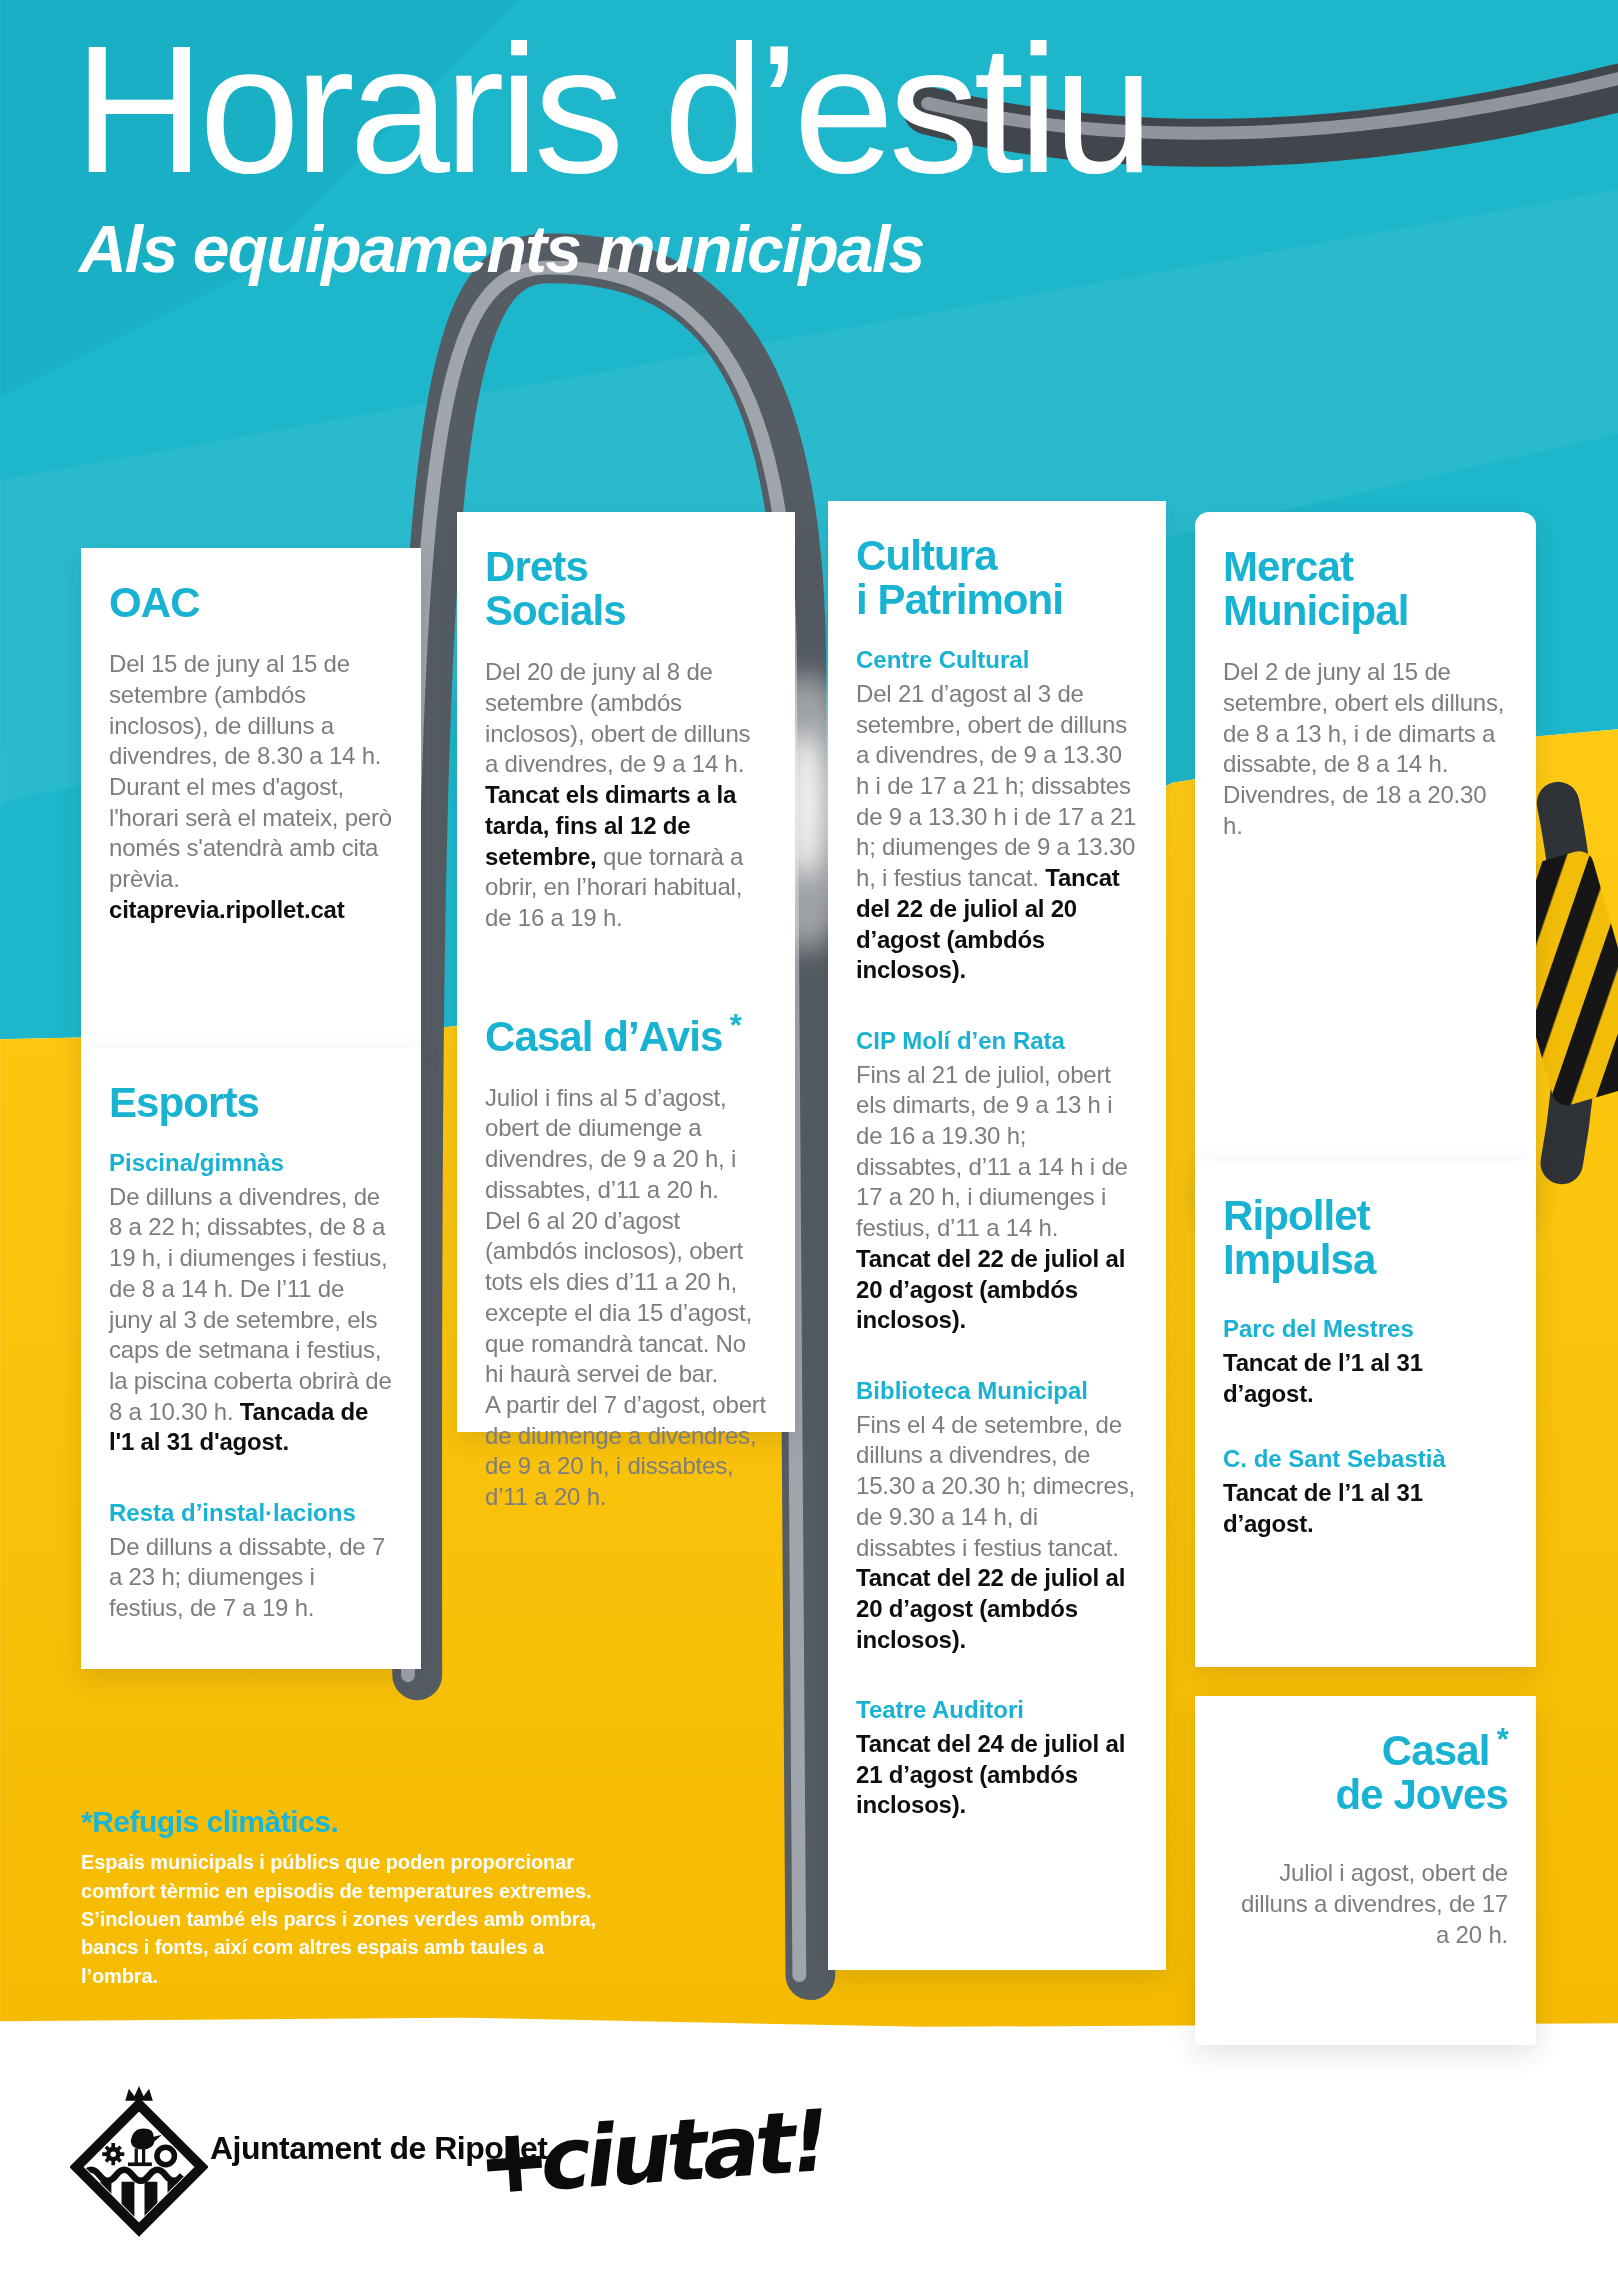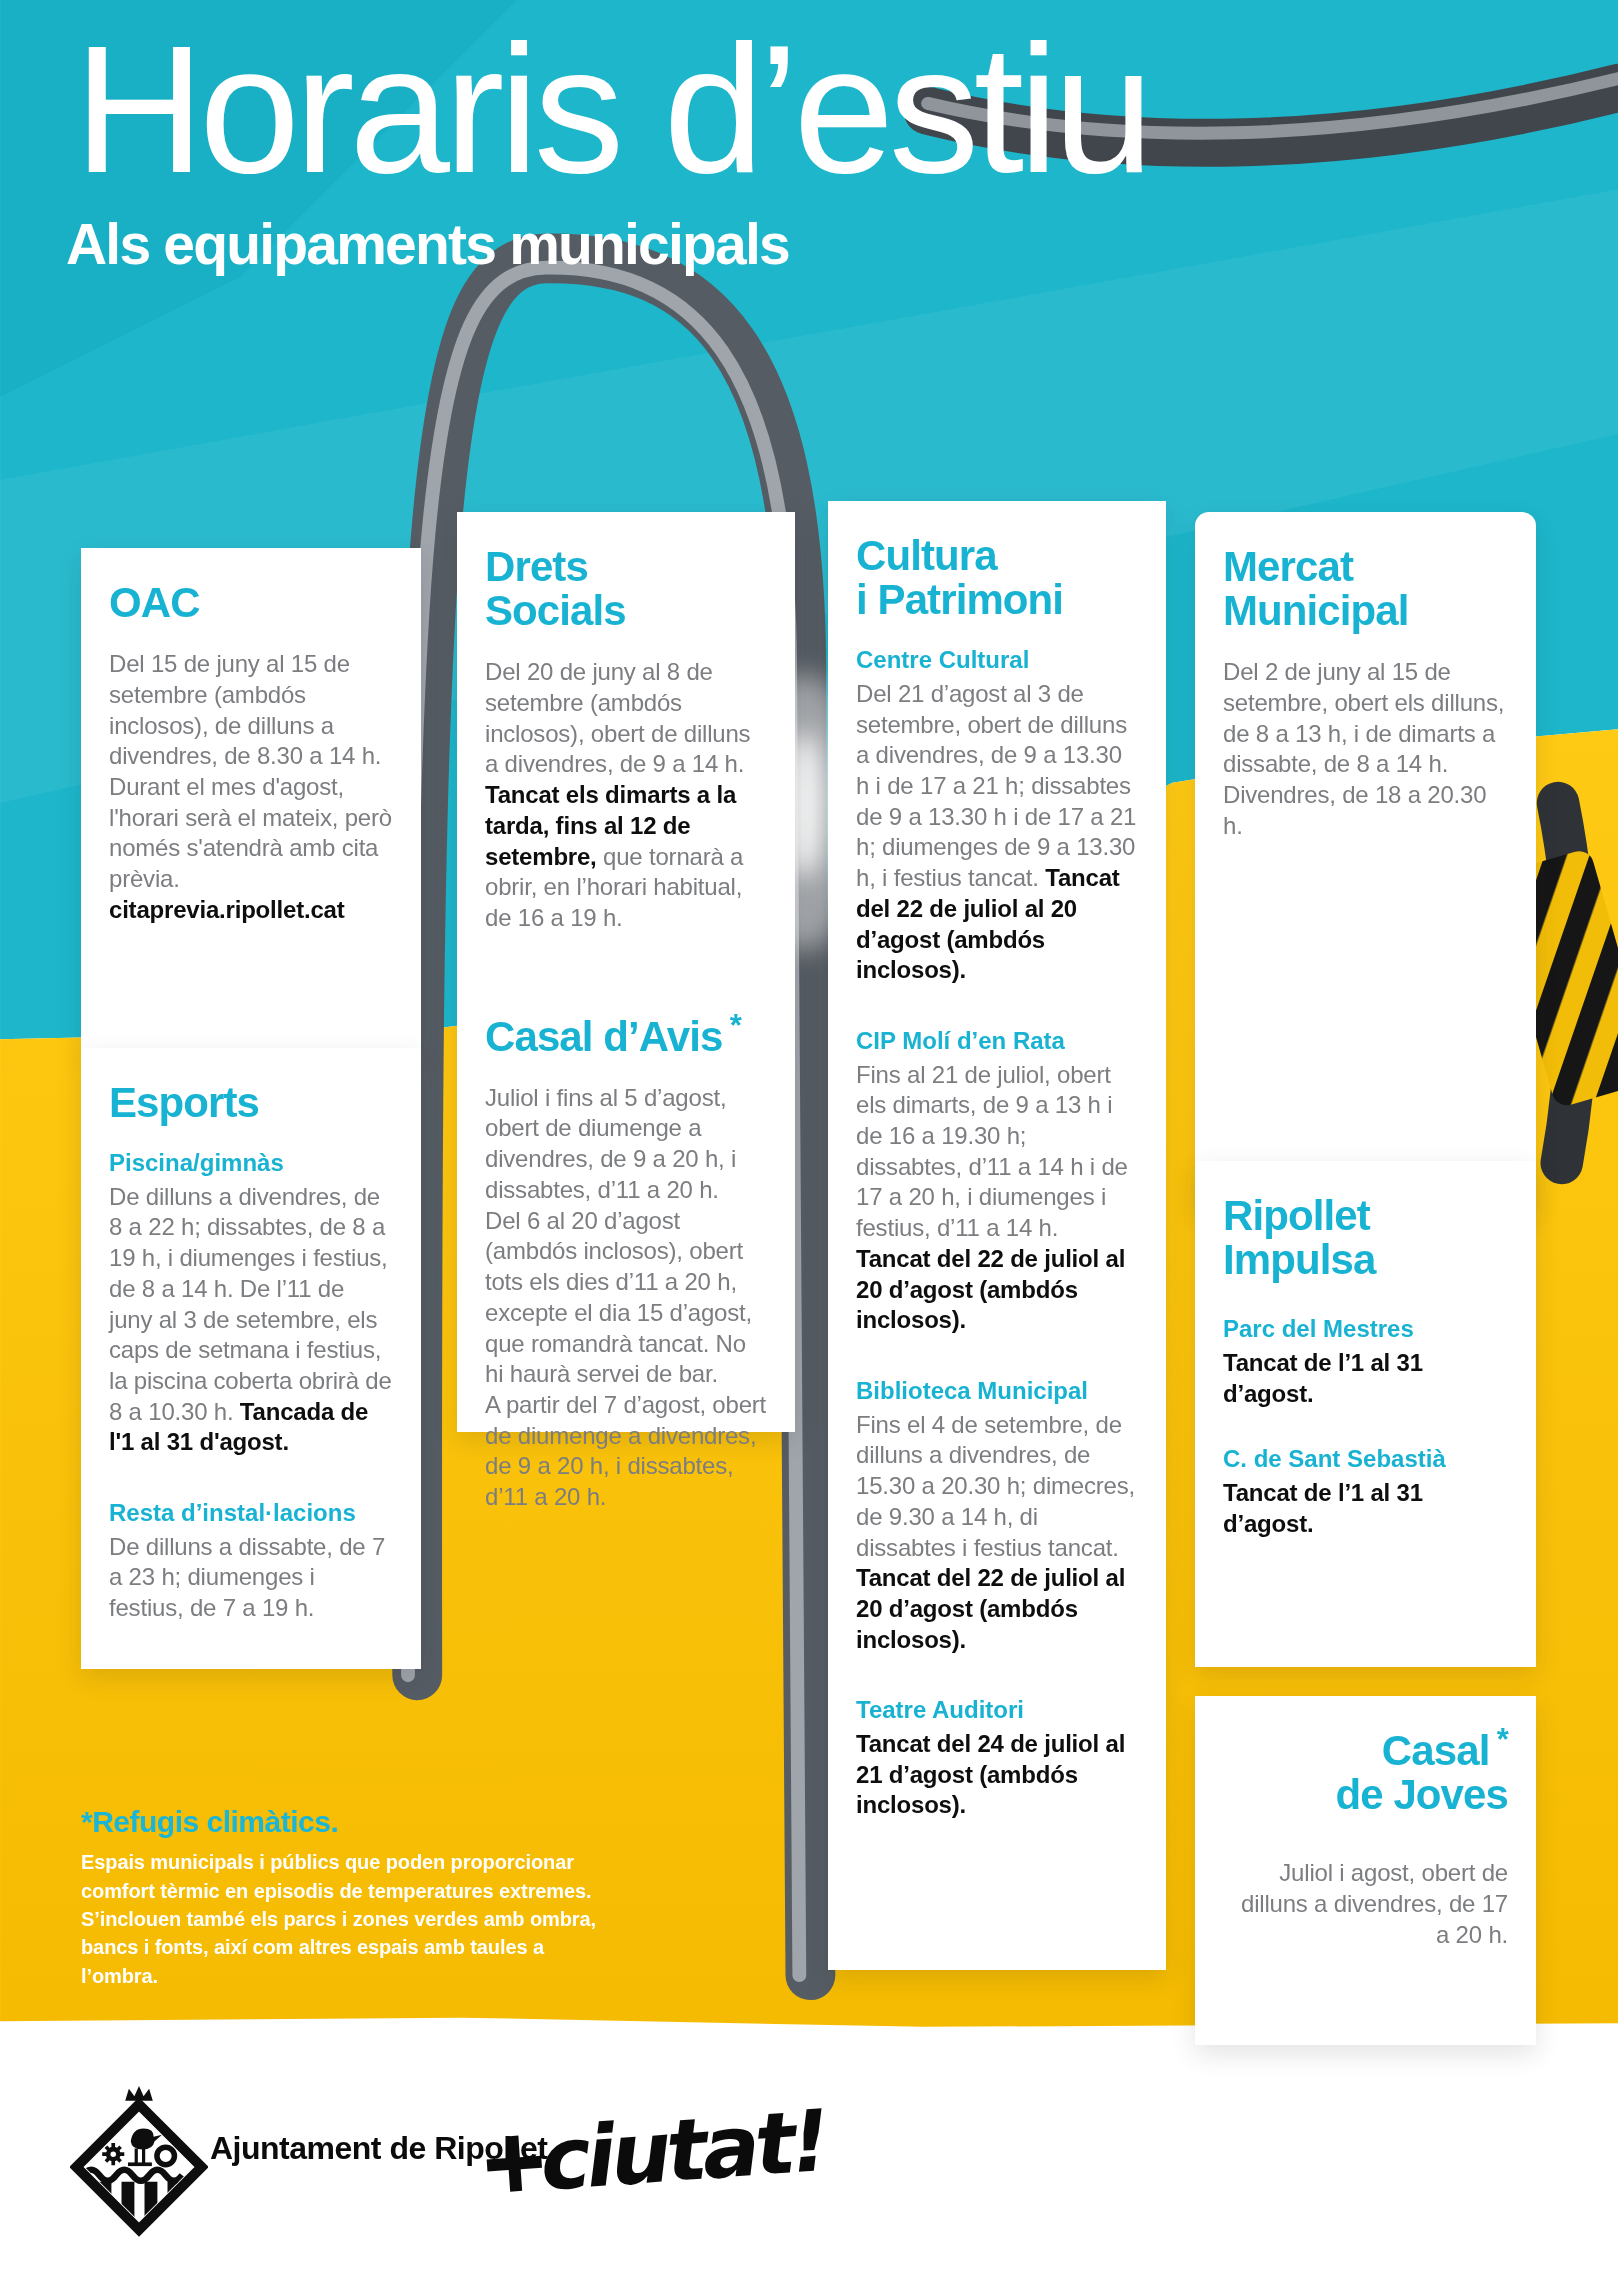--- a/index.html
+++ b/index.html
@@ -6,22 +6,22 @@
   .poster {
     position:relative; width:1619px; height:2289px; overflow:hidden;
     background:#ffffff; font-family:"Liberation Sans", sans-serif;
   }
   .bg { position:absolute; inset:0; z-index:0; }
   .title {
     position:absolute; left:74px; top:18.5px; z-index:1; margin:0;
     color:#ffffff; font-size:181px; font-weight:400; letter-spacing:-5.5px; line-height:1;
   }
   .subtitle {
-    position:absolute; left:66px; top:216px; z-index:1;
-    color:#ffffff; font-size:57px; font-weight:800; letter-spacing:-1.8px; line-height:1;
+    position:absolute; left:79px; top:216px; z-index:1;
+    color:#ffffff; font-size:66px; font-weight:800; letter-spacing:-1.8px; line-height:1;font-style:italic;
   }
   .card {
     position:absolute; z-index:2; background:#ffffff; box-sizing:border-box;
     padding:33px 28px; box-shadow:0 9.2px 24px rgba(30,30,30,.12);
   }
   .card h2 {
     margin:0 0 24px; color:#18b2d2; font-size:42px; font-weight:800;
     letter-spacing:-0.9px; line-height:1.05;
   }
   .card h3 { margin:0 0 4.6px; color:#18b2d2; font-size:24px; font-weight:700; }

